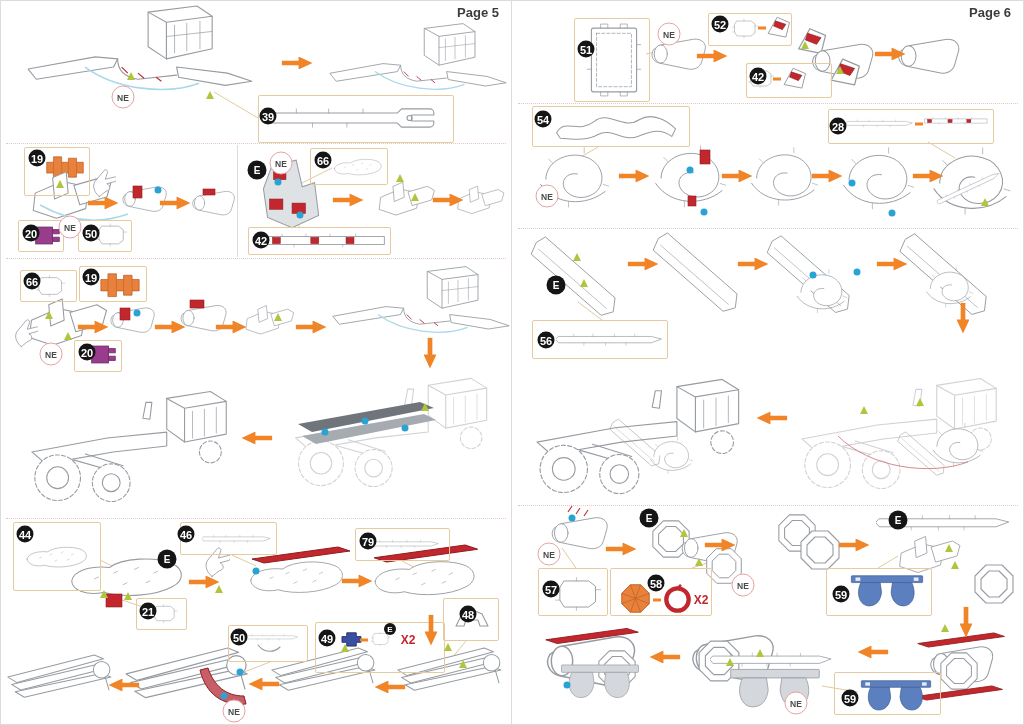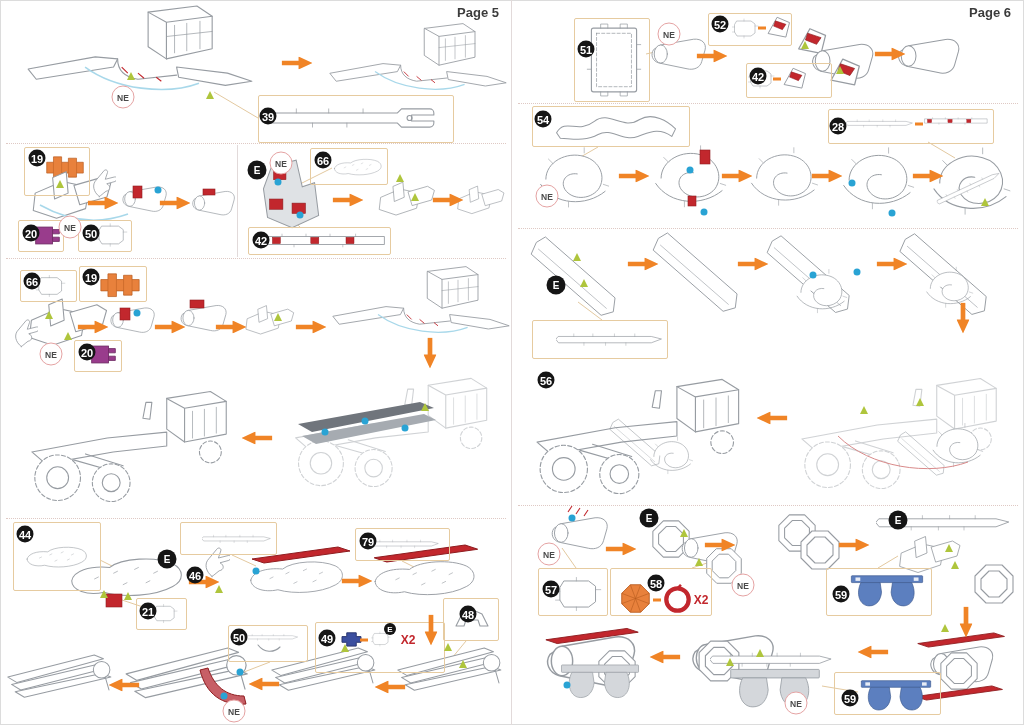--- a/index.html
+++ b/index.html
@@ -358,33 +358,33 @@
       <div class="ann badge" style="left: 91px; top: 233px;">50</div>
       <div class="ann badge e-badge" style="left: 257px; top: 170px;">E</div>
       <div class="ann badge" style="left: 323px; top: 160px;">66</div>
       <div class="ann badge" style="left: 261px; top: 240px;">42</div>
       <div class="ann badge" style="left: 32px; top: 281px;">66</div>
       <div class="ann badge" style="left: 91px; top: 277px;">19</div>
       <div class="ann badge" style="left: 87px; top: 352px;">20</div>
       <div class="ann badge" style="left: 25px; top: 534px;">44</div>
       <div class="ann badge e-badge" style="left: 167px; top: 559px;">E</div>
       <div class="ann badge" style="left: 148px; top: 611px;">21</div>
-      <div class="ann badge" style="left: 195px; top: 534px; margin-top: 41px;">46</div>
+      <div class="ann badge" style="left: 186px; top: 534px;">46</div>
       <div class="ann badge" style="left: 368px; top: 541px;">79</div>
       <div class="ann badge" style="left: 468px; top: 614px;">48</div>
       <div class="ann badge" style="left: 327px; top: 638px;">49</div>
       <div class="ann badge e-badge small" style="left: 390px; top: 629px;">E</div>
       <div class="ann badge" style="left: 239px; top: 637px;">50</div>
       <div class="ann badge" style="left: 586px; top: 49px; text-align: right;">51</div>
       <div class="ann badge" style="left: 720px; top: 24px;">52</div>
       <div class="ann badge" style="left: 758px; top: 76px;">42</div>
       <div class="ann badge" style="left: 543px; top: 119px;">54</div>
       <div class="ann badge" style="left: 838px; top: 126px;">28</div>
       <div class="ann badge e-badge" style="left: 556px; top: 285px;">E</div>
-      <div class="ann badge" style="left: 546px; top: 340px; margin-top: 40px;">56</div>
+      <div class="ann badge" style="left: 546px; top: 340px;">56</div>
       <div class="ann badge" style="left: 551px; top: 589px;">57</div>
       <div class="ann badge e-badge" style="left: 649px; top: 518px;">E</div>
       <div class="ann badge" style="left: 656px; top: 583px;">58</div>
       <div class="ann badge" style="left: 841px; top: 594px;">59</div>
       <div class="ann badge e-badge" style="left: 898px; top: 520px;">E</div>
       <div class="ann badge" style="left: 850px; top: 698px;">59</div>
       <div class="ann ne-circle" style="left: 123px; top: 97px;">NE</div>
       <div class="ann ne-circle" style="left: 70px; top: 227px;">NE</div>
       <div class="ann ne-circle" style="left: 281px; top: 163px;">NE</div>
       <div class="ann ne-circle" style="left: 51px; top: 354px;">NE</div>

